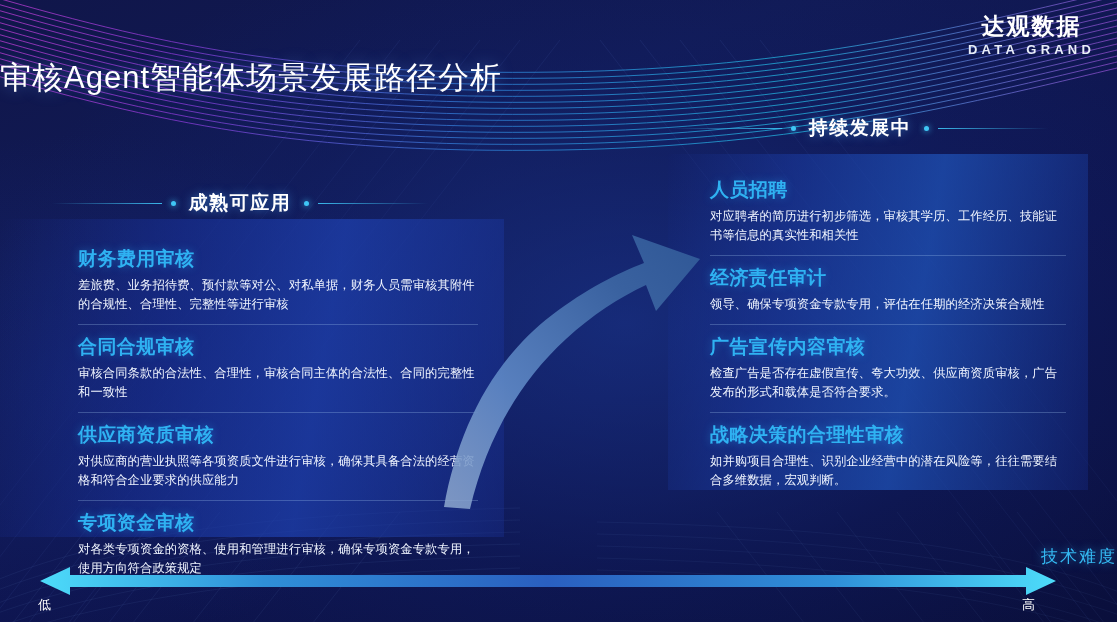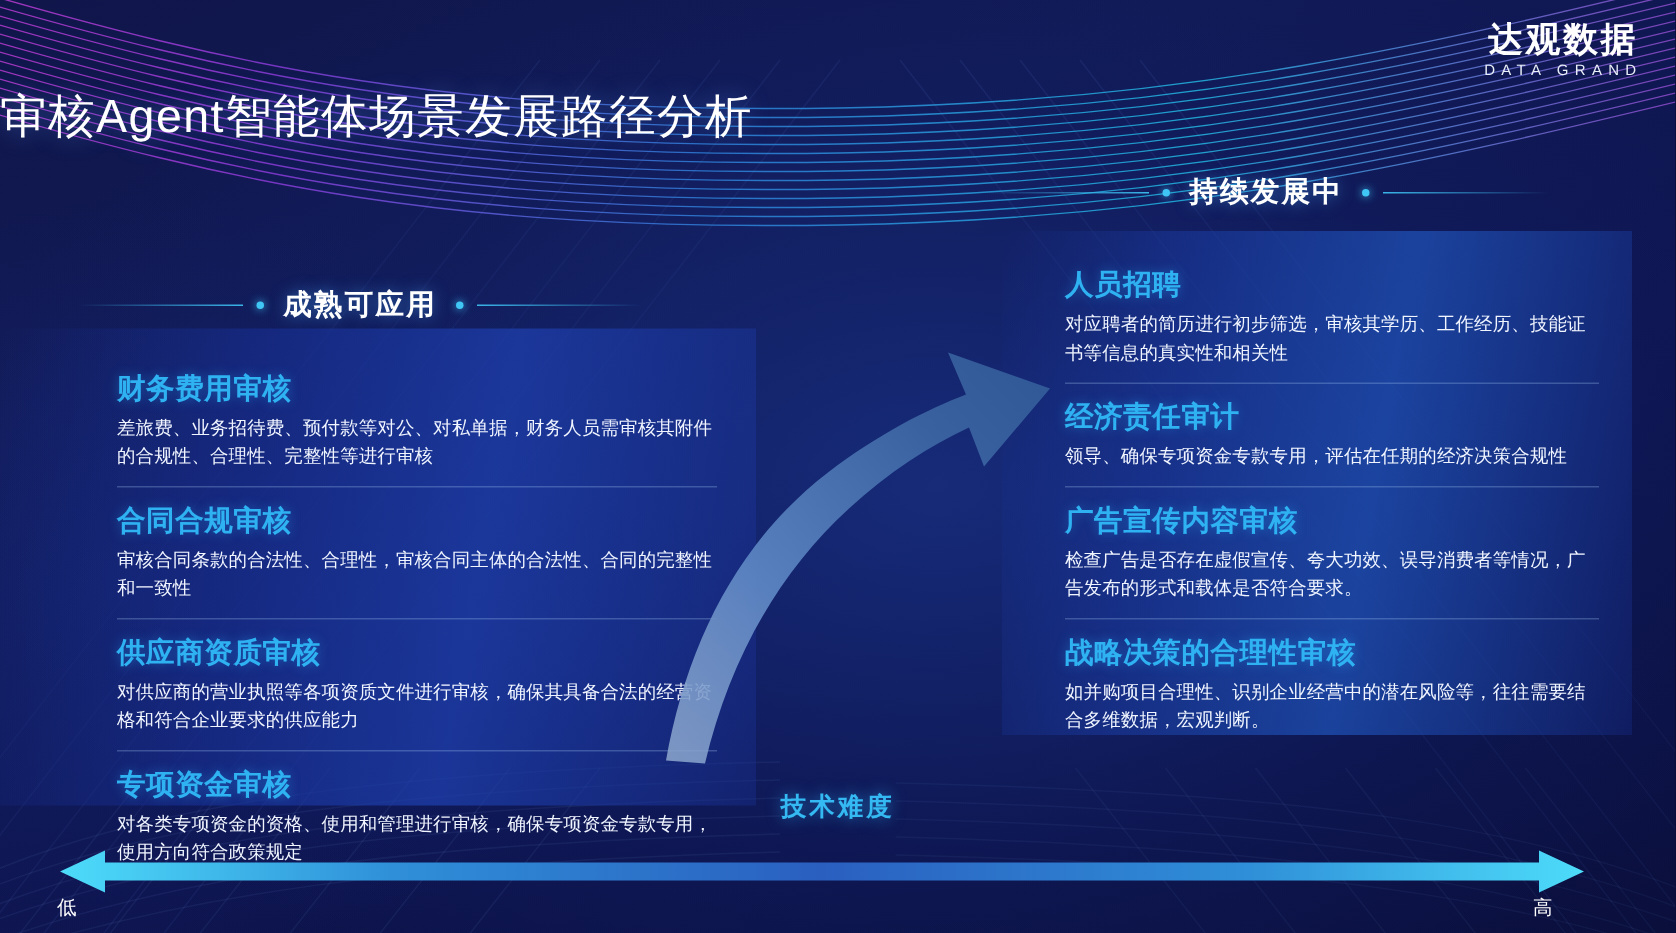--- a/index.html
+++ b/index.html
@@ -41,21 +41,21 @@
     text-shadow: 0 0 16px rgba(90,160,255,.45);
   }
   .logo {
     position: absolute;
     right: 22px;
     top: 14px;
     text-align: center;
     color: #ffffff;
   }
   .logo-cn { font-size: 23px; letter-spacing: 2px; font-weight: 700; line-height: 1.1; }
-  .logo-en { font-size: 10px; letter-spacing: 4.2px; margin-top: 3px; color:#e9eef8; }
+  .logo-en { font-size: 13px; letter-spacing: 4.2px; margin-top: 3px; color:#e9eef8;font-weight:bold; }
 
   
   .sec-head {
     position: absolute;
     display: flex;
     align-items: center;
     justify-content: center;
     gap: 0;
     color: #ffffff;
     font-size: 19px;
@@ -75,21 +75,21 @@
     width: 5px; height: 5px; border-radius: 50%;
     background: #3fc6f5;
     box-shadow: 0 0 6px #3fc6f5;
     margin: 0 9px;
     flex: 0 0 auto;
   }
   .sec-head .txt { text-shadow: 0 0 10px rgba(80,180,255,.5); padding: 0 4px; }
 
   #head-left  { left: 20px;  width: 440px; top: 190px; }
   #head-left .ln  { width: 110px; }
-  #head-right { left: 624px; width: 440px; top: 115px; }
+  #head-right { left: 640px; width: 440px; top: 115px; }
   #head-right .ln { width: 110px; }
 
   
   .panel {
     position: absolute;
     box-sizing: border-box;
   }
   #panel-left {
     left: 0; top: 219px; width: 504px; height: 318px;
     background: linear-gradient(100deg, rgba(18,30,108,0) 0%, rgba(24,48,150,.58) 32%, rgba(30,64,175,.72) 62%, rgba(24,46,142,.42) 100%);
@@ -117,25 +117,25 @@
     line-height: 1.55;
     letter-spacing: .1px;
   }
 
   
   .growth-arrow { position: absolute; left: 400px; top: 215px; width: 320px; height: 300px; }
 
   
   .axis-label {
     position: absolute;
-    left: 0; right: 0; top: 526px;
-    text-align: center;
+    left: 0; right: 0; top: 545px;
+    text-align: right;
     color: #34b9f2;
     font-size: 17px;
-    font-weight: 700;
+    font-weight: 400;
     letter-spacing: 2px;
     text-shadow: 0 0 10px rgba(50,180,250,.55);
   }
   .axis-arrow { position: absolute; left: 40px; top: 566px; width: 1016px; height: 30px; }
   .axis-end {
     position: absolute;
     top: 596px;
     color: #ffffff;
     font-size: 13px;
     font-weight: 400;
@@ -278,21 +278,21 @@
     <div class="item">
       <div class="h">人员招聘</div>
       <div class="b">对应聘者的简历进行初步筛选，审核其学历、工作经历、技能证书等信息的真实性和相关性</div>
     </div>
     <div class="item">
       <div class="h">经济责任审计</div>
       <div class="b">领导、确保专项资金专款专用，评估在任期的经济决策合规性</div>
     </div>
     <div class="item">
       <div class="h">广告宣传内容审核</div>
-      <div class="b">检查广告是否存在虚假宣传、夸大功效、误导消费者等情况，广告发布的形式和载体是否符合要求。</div>
+      <div class="b">检查广告是否存在虚假宣传、夸大功效、供应商资质审核，广告发布的形式和载体是否符合要求。</div>
     </div>
     <div class="item">
       <div class="h">战略决策的合理性审核</div>
       <div class="b">如并购项目合理性、识别企业经营中的潜在风险等，往往需要结合多维数据，宏观判断。</div>
     </div>
   </div>
 
   <svg class="growth-arrow" viewBox="0 0 320 300">
     <defs>
       <linearGradient id="arrGrad" x1="0" y1="1" x2="1" y2="0">

